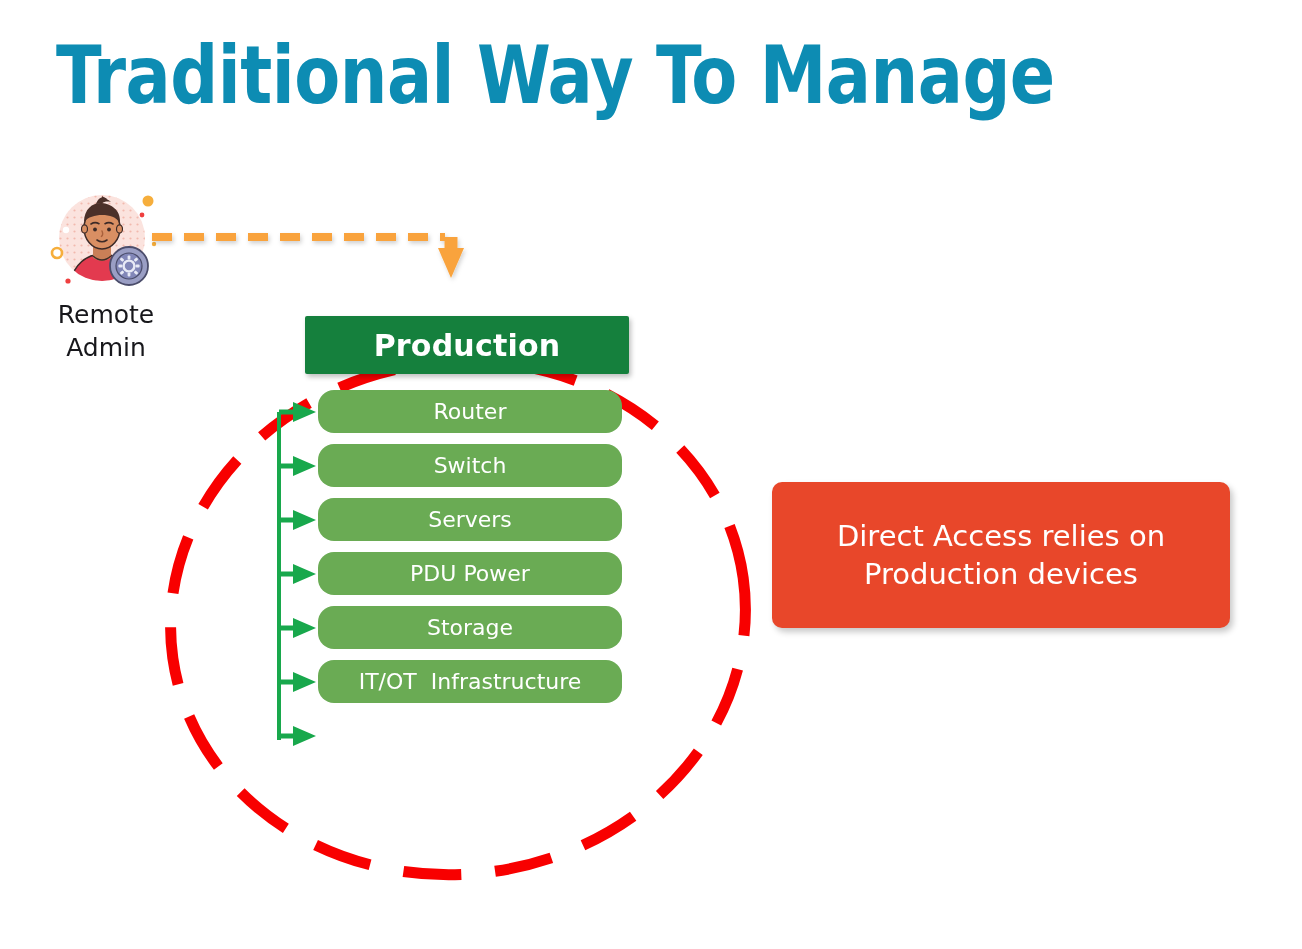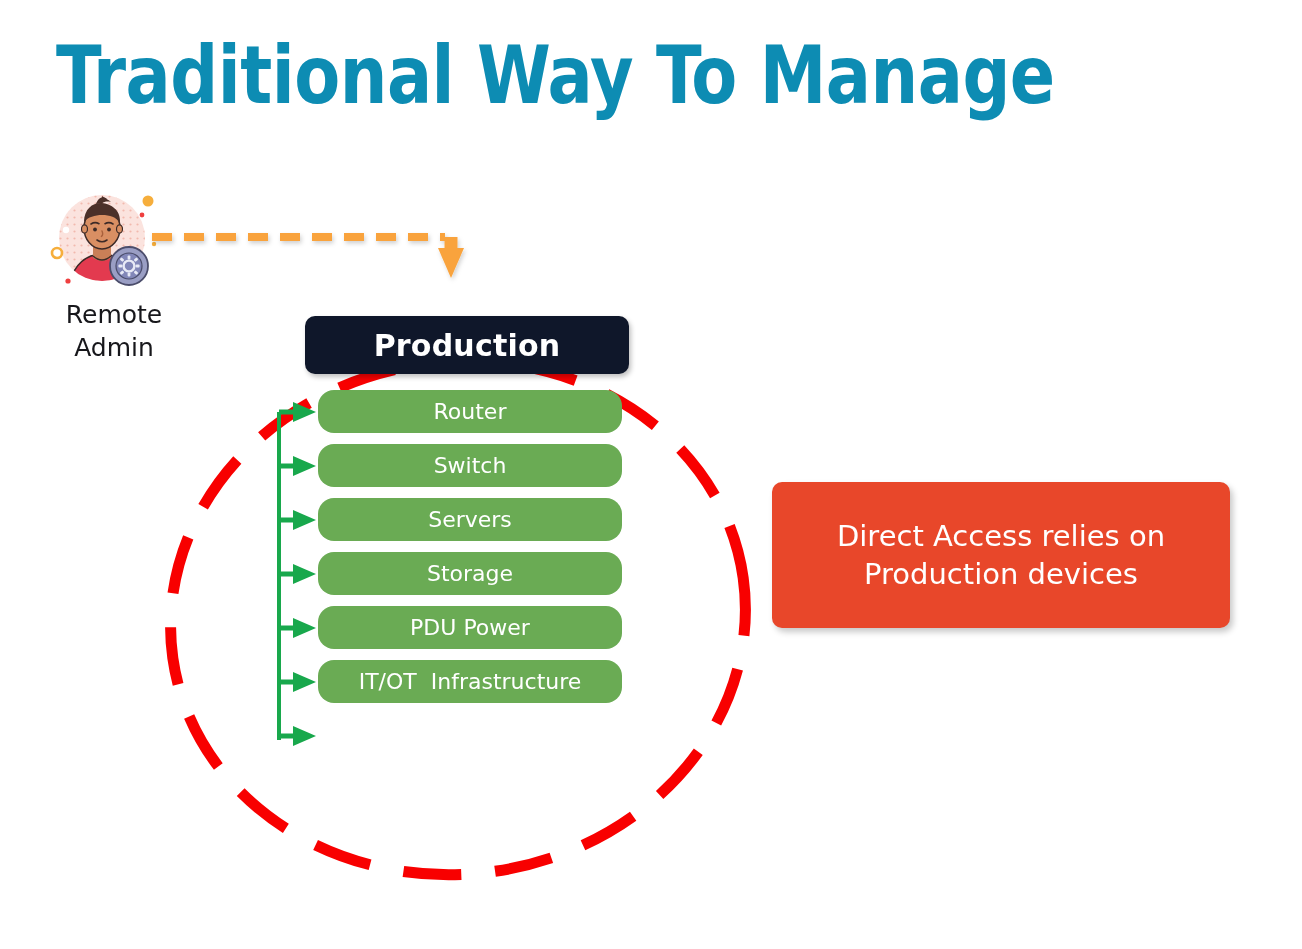--- a/index.html
+++ b/index.html
@@ -51,21 +51,21 @@
   }
   .avatar-wrap {
     position: absolute;
     left: 14px;
     top: 0;
     width: 110px;
     height: 108px;
   }
   .avatar-label {
     position: absolute;
-    left: 8px;
+    left: 0;
     top: 112px;
     width: 140px;
     text-align: center;
     font-size: 25px;
     line-height: 33px;
     color: #17171b;
     font-family: "DejaVu Sans", sans-serif;
   }
 
   
@@ -86,22 +86,22 @@
     height: 532px;
   }
 
   
   .prod-box {
     position: absolute;
     left: 305px;
     top: 316px;
     width: 324px;
     height: 58px;
-    background: #0f172a;
-    border-radius: 10px;
+    background: #15803d;
+    border-radius: 2px;
     box-shadow: 2px 3px 5px rgba(0,0,0,0.25);
     display: flex;
     align-items: center;
     justify-content: center;
     color: #ffffff;
     font-size: 30px;
     font-weight: 700;
     font-family: "DejaVu Sans", sans-serif;
     letter-spacing: 0.2px;
     text-align: center;
@@ -287,22 +287,22 @@
         <rect x="7" y="345.5" width="16" height="5"></rect>
           <path d="M21 338 L21 358 L44 348 Z"></path>
       </g>
     </svg>
   </div>
 
   <div class="device-stack">
     <div class="device-row">Router</div>
     <div class="device-row">Switch</div>
     <div class="device-row">Servers</div>
+    <div class="device-row">PDU Power</div>
     <div class="device-row">Storage</div>
-    <div class="device-row">PDU Power</div>
     <div class="device-row">IT/OT  Infrastructure</div>
   </div>
 
   <div class="callout">
     <span class="callout-line">Direct Access relies on</span>
     <span class="callout-line">Production devices</span>
   </div>
 
 </div>
 

